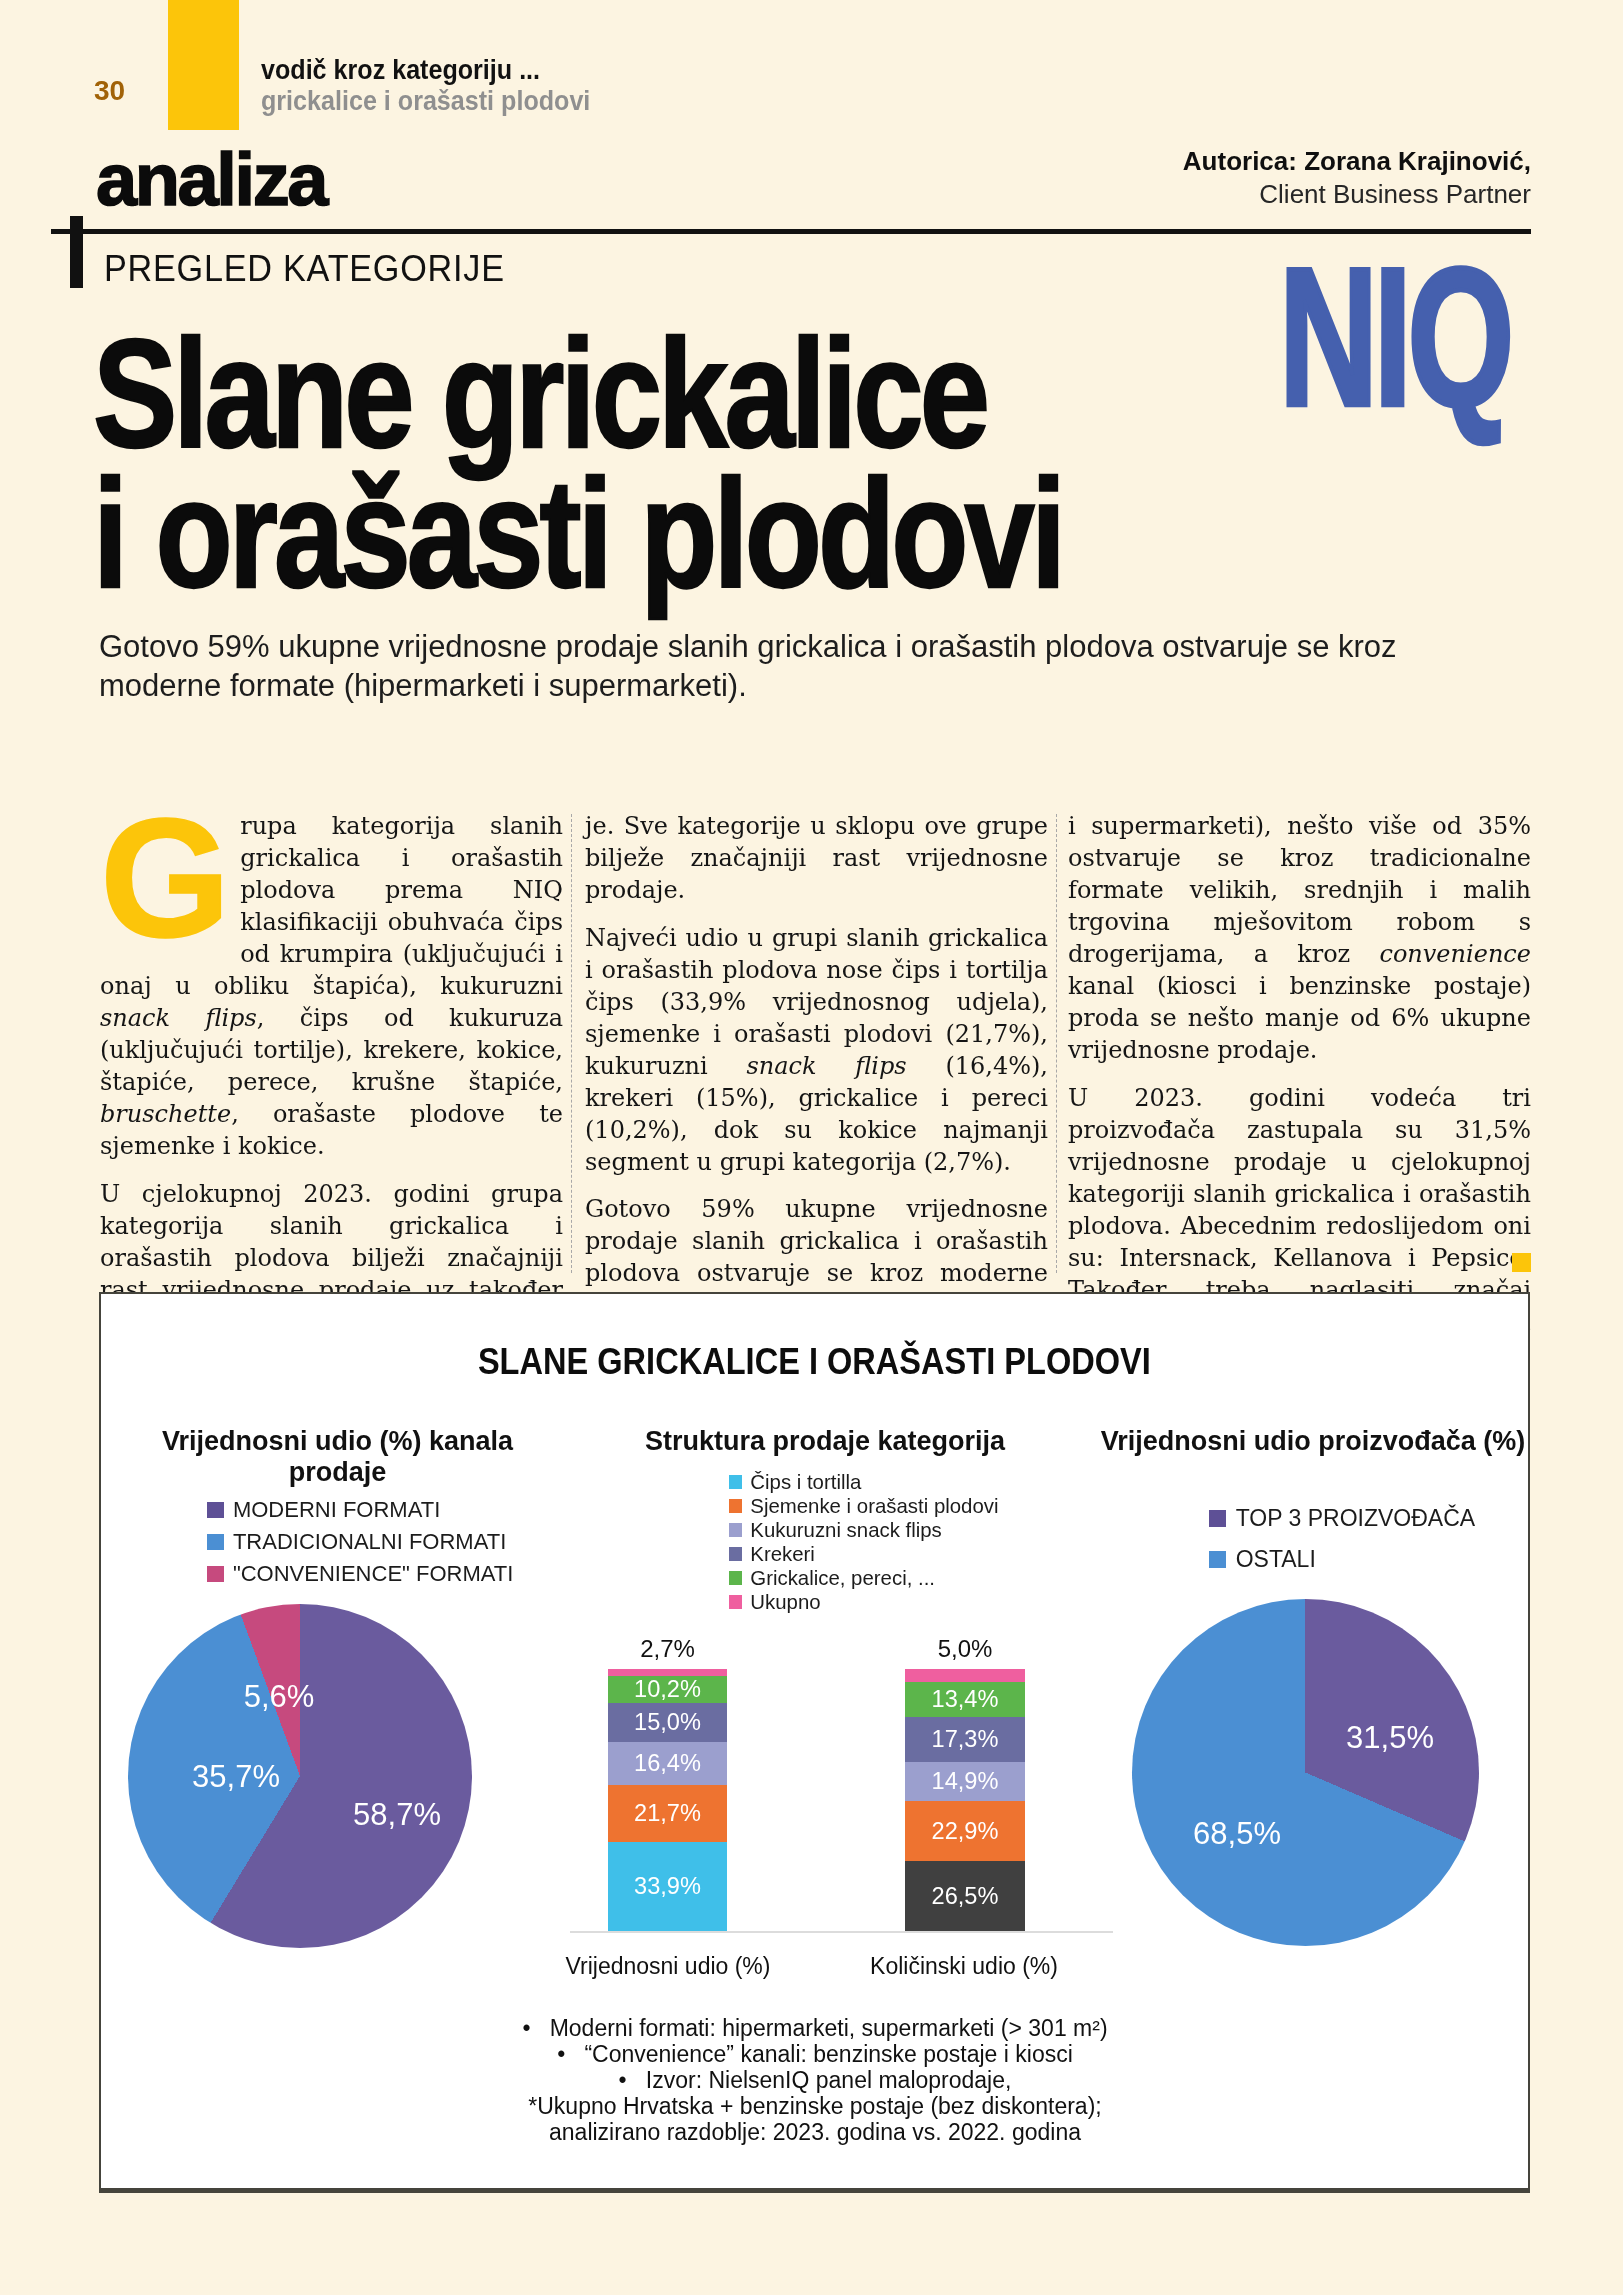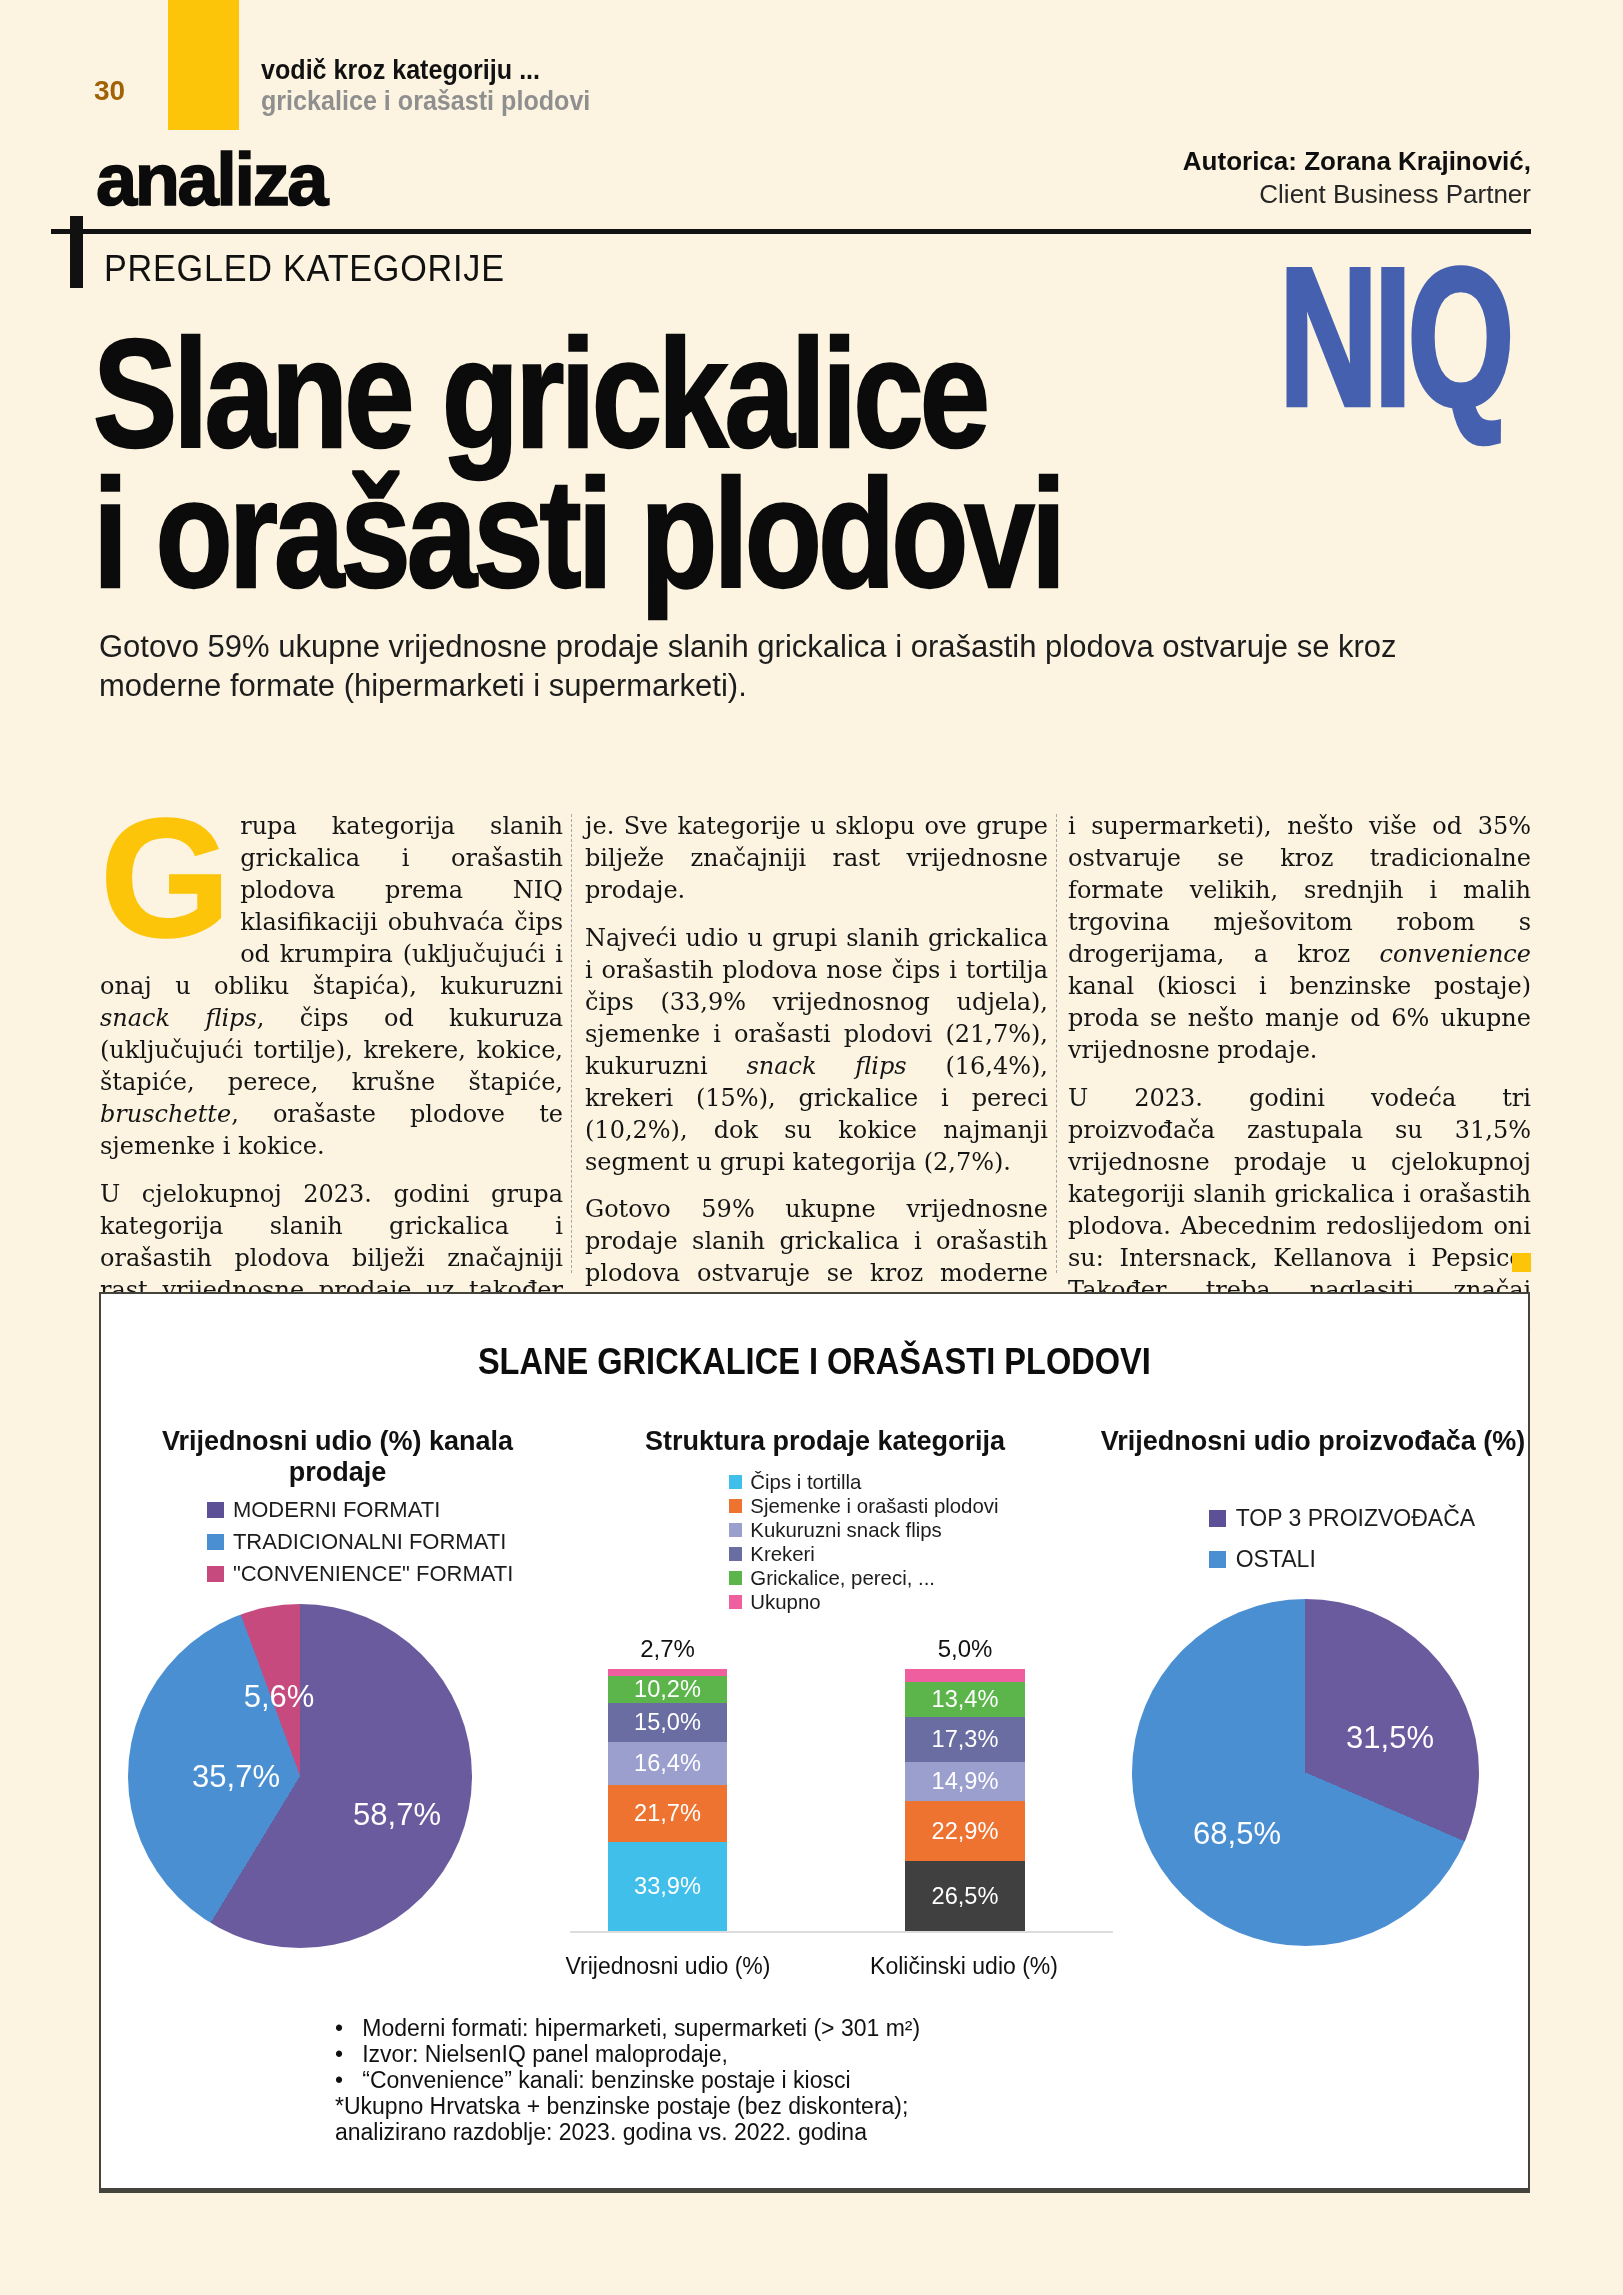--- a/index.html
+++ b/index.html
@@ -83,21 +83,21 @@
   .bar{top:1669px;height:262px;display:flex;flex-direction:column-reverse;}
   #bar1{left:608px;width:119px;} #bar2{left:905px;width:120px;}
   .bar .seg{display:flex;align-items:center;justify-content:center;}
   .bar .seg span{color:#fff;font-size:23.6px;}
   .bar-top-label{top:1635px;text-align:center;font-size:24px;color:#111;}
   #bar1-top{left:608px;width:119px;} #bar2-top{left:905px;width:120px;}
   .baseline{left:570px;top:1931px;width:543px;height:2.4px;background:#dcdcdc;}
   .axis-label{top:1953px;width:236px;text-align:center;font-size:23px;color:#111;}
   #axis1{left:550px;} #axis2{left:846px;}
 
-  .footnotes{left:335px;top:2015px;width:960px;text-align:left;
+  .footnotes{left:335px;top:2015px;width:960px;text-align:center;
              font-size:23px;line-height:26px;color:#111;}
 </style>
 </head>
 <body>
 
 <div class="page">
 
   <div class="abs page-num">30</div>
   <div class="abs yellow-block"></div>
   <div class="abs kicker1">vodič kroz kategoriju ...</div>
@@ -237,20 +237,20 @@
         <span>13,4%</span>
       </div>
       <div class="seg" style="height: 13px; background: rgb(239, 95, 159);"></div>
     </div>
   <div class="abs baseline"></div>
   <div class="abs axis-label" id="axis1">Vrijednosni udio (%)</div>
   <div class="abs axis-label" id="axis2">Količinski udio (%)</div>
 
   <div class="abs footnotes">
     <div>•&nbsp;&nbsp;&nbsp;Moderni formati: hipermarketi, supermarketi (&gt; 301 m²)</div>
+    <div>•&nbsp;&nbsp;&nbsp;“Convenience” kanali: benzinske postaje i kiosci</div>
     <div>•&nbsp;&nbsp;&nbsp;Izvor: NielsenIQ panel maloprodaje,</div>
-    <div>•&nbsp;&nbsp;&nbsp;“Convenience” kanali: benzinske postaje i kiosci</div>
     <div>*Ukupno Hrvatska + benzinske postaje (bez diskontera);</div>
     <div>analizirano razdoblje: 2023. godina vs. 2022. godina</div>
   </div>
 
 </div>
 
 
 </body></html>

